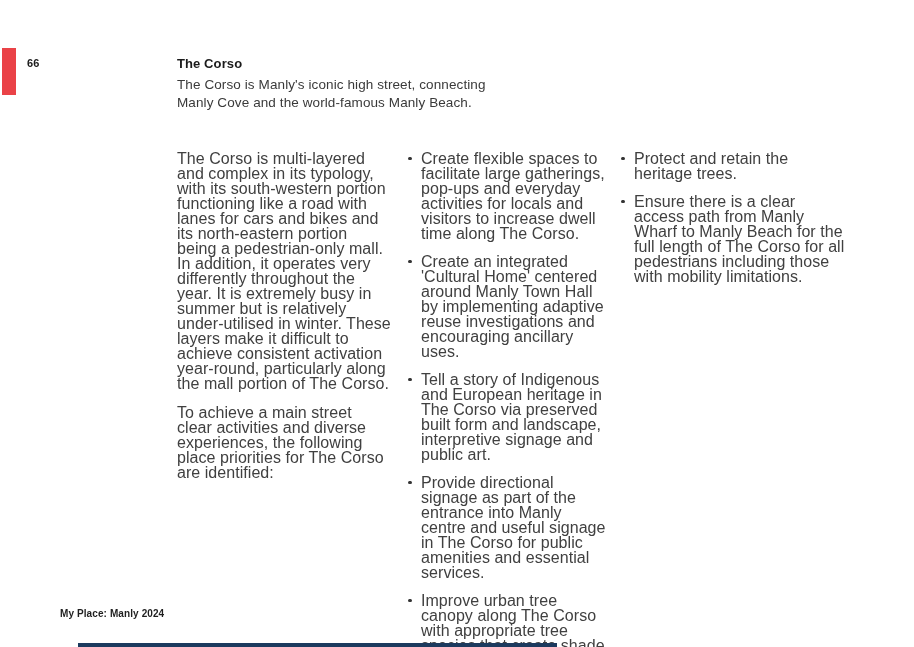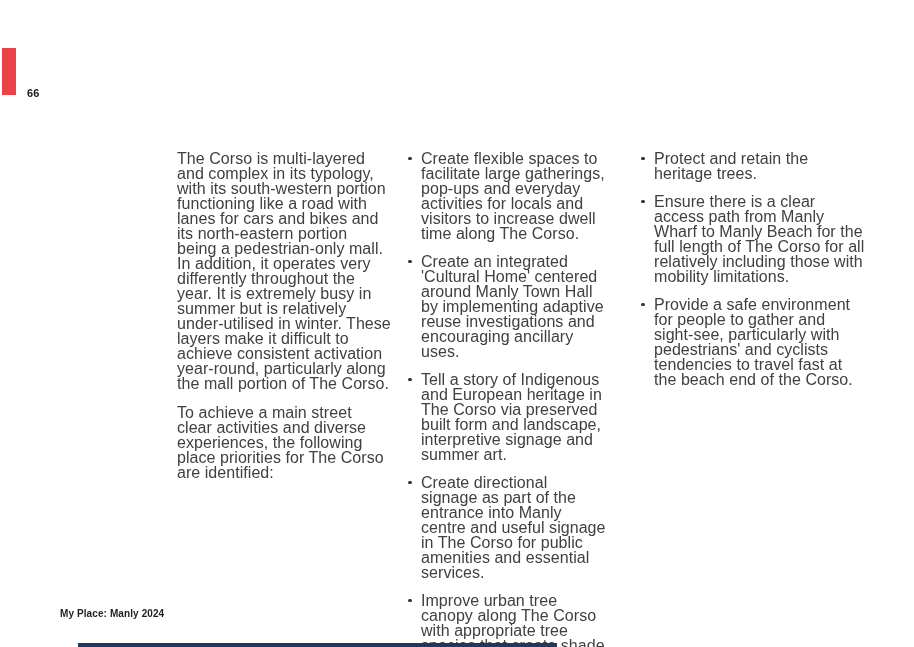--- a/index.html
+++ b/index.html
@@ -21,21 +21,20 @@
   }
 
   
   .page-number {
     position: absolute;
     left: 27px; top: 57px;
     font-size: 11px;
     font-weight: bold;
     color: #1b1b1b;
     letter-spacing: 0.2px;
-    margin-top: 30px;
   }
 
   
   .header-block {
     position: absolute;
     left: 177px; top: 56px;
     width: 330px;
   }
   .header-block h1 {
     margin: 0 0 5px 0;
@@ -58,21 +57,21 @@
   .col {
     position: absolute;
     top: 151px;
     font-size: 16px;
     line-height: 15px;
     color: #404040;
     letter-spacing: 0.05px;
   }
   .col-1 { left: 177px; width: 214px; }
   .col-2 { left: 421px; width: 186px; }
-  .col-3 { left: 654px; width: 212px; }
+  .col-3 { left: 634px; width: 212px; }
 
   .col .para { margin: 0 0 14px 0; }
 
   .bullet-item {
     position: relative;
     margin: 0 0 13px 0;
     padding-left: 0;
   }
   .bullet-item .dot {
     position: absolute;
@@ -102,20 +101,25 @@
 </style>
 </head>
 <body>
 
 <div class="page">
 
   <div class="accent-rect" style="background: rgb(234, 66, 71);"></div>
 
   <div class="page-number">66</div>
 
+  <div class="header-block">
+    <h1>The Corso</h1>
+    <p class="subtitle">The Corso is Manly's iconic high street, connecting
+Manly Cove and the world-famous Manly Beach.</p>
+  </div>
 
   <section class="col col-1">
 
       <p class="para">The Corso is multi-layered and complex in its typology, with its south-western portion functioning like a road with lanes for cars and bikes and its north-eastern portion being a pedestrian-only mall. In addition, it operates very differently throughout the year. It is extremely busy in summer but is relatively under-utilised in winter. These layers make it difficult to achieve consistent activation year-round, particularly along the mall portion of The Corso.</p>
 
       <p class="para">To achieve a main street clear activities and diverse experiences, the following place priorities for The Corso are identified:</p>
     </section>
 
   <section class="col col-2">
 
@@ -124,51 +128,47 @@
         <p>Create flexible spaces to facilitate large gatherings, pop-ups and everyday activities for locals and visitors to increase dwell time along The Corso.</p>
       </div>
 
       <div class="bullet-item">
         <span class="dot"></span>
         <p>Create an integrated 'Cultural Home' centered around Manly Town Hall by implementing adaptive reuse investigations and encouraging ancillary uses.</p>
       </div>
 
       <div class="bullet-item">
         <span class="dot"></span>
-        <p>Tell a story of Indigenous and European heritage in The Corso via preserved built form and landscape, interpretive signage and summer art.</p>
+        <p>Tell a story of Indigenous and European heritage in The Corso via preserved built form and landscape, interpretive signage and public art.</p>
       </div>
 
       <div class="bullet-item">
         <span class="dot"></span>
-        <p>Create directional signage as part of the entrance into Manly centre and useful signage in The Corso for public amenities and essential services.</p>
+        <p>Provide directional signage as part of the entrance into Manly centre and useful signage in The Corso for public amenities and essential services.</p>
       </div>
 
       <div class="bullet-item">
         <span class="dot"></span>
         <p>Improve urban tree canopy along The Corso with appropriate tree species that create shade and ambience while being resilient and aesthetically pleasing.</p>
       </div>
     </section>
 
   <section class="col col-3">
 
       <div class="bullet-item">
         <span class="dot"></span>
         <p>Protect and retain the heritage trees.</p>
       </div>
 
 
       <div class="bullet-item">
         <span class="dot"></span>
-        <p>Ensure there is a clear access path from Manly Wharf to Manly Beach for the full length of The Corso for all relatively including those with mobility limitations.</p>
+        <p>Ensure there is a clear access path from Manly Wharf to Manly Beach for the full length of The Corso for all pedestrians including those with mobility limitations.</p>
       </div>
 
-      <div class="bullet-item">
-        <span class="dot"></span>
-        <p>Provide a safe environment for people to gather and sight-see, particularly with pedestrians' and cyclists tendencies to travel fast at the beach end of the Corso.</p>
-      </div>
 
     </section>
 
   <div class="footer-text">My Place: Manly 2024</div>
 
   <div class="bottom-bar" style="background: rgb(28, 58, 94);"></div>
 
 </div>
 
 </body></html>

